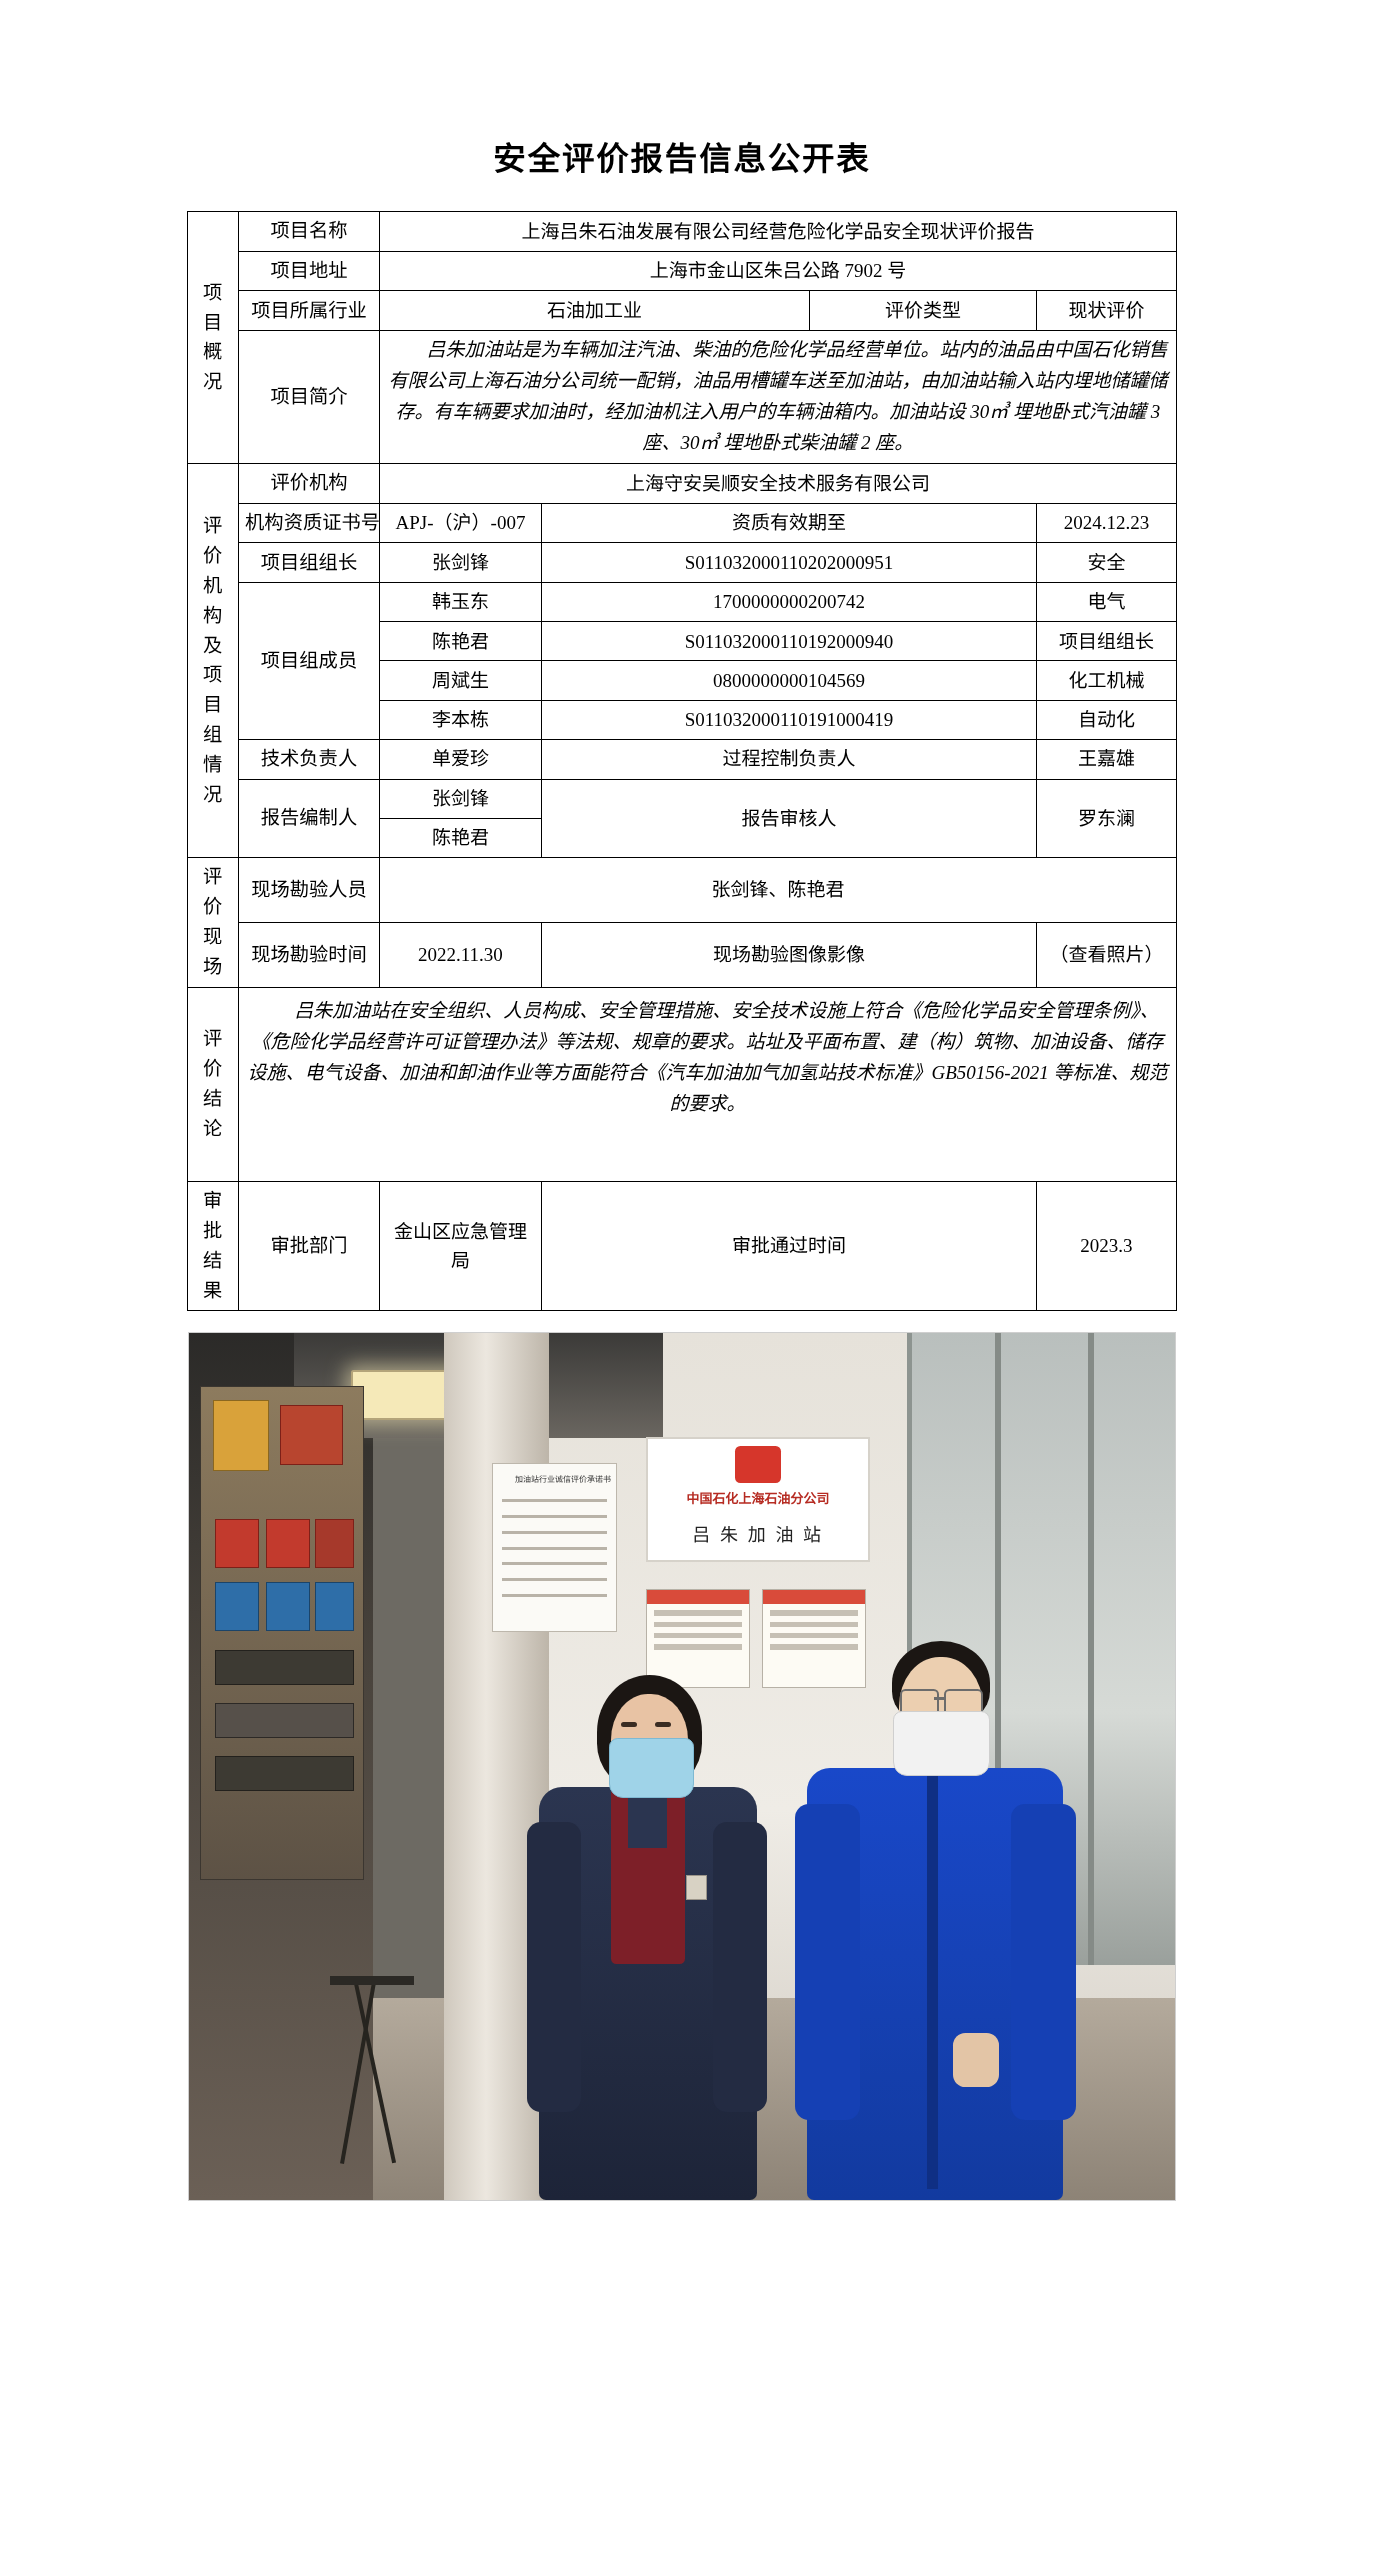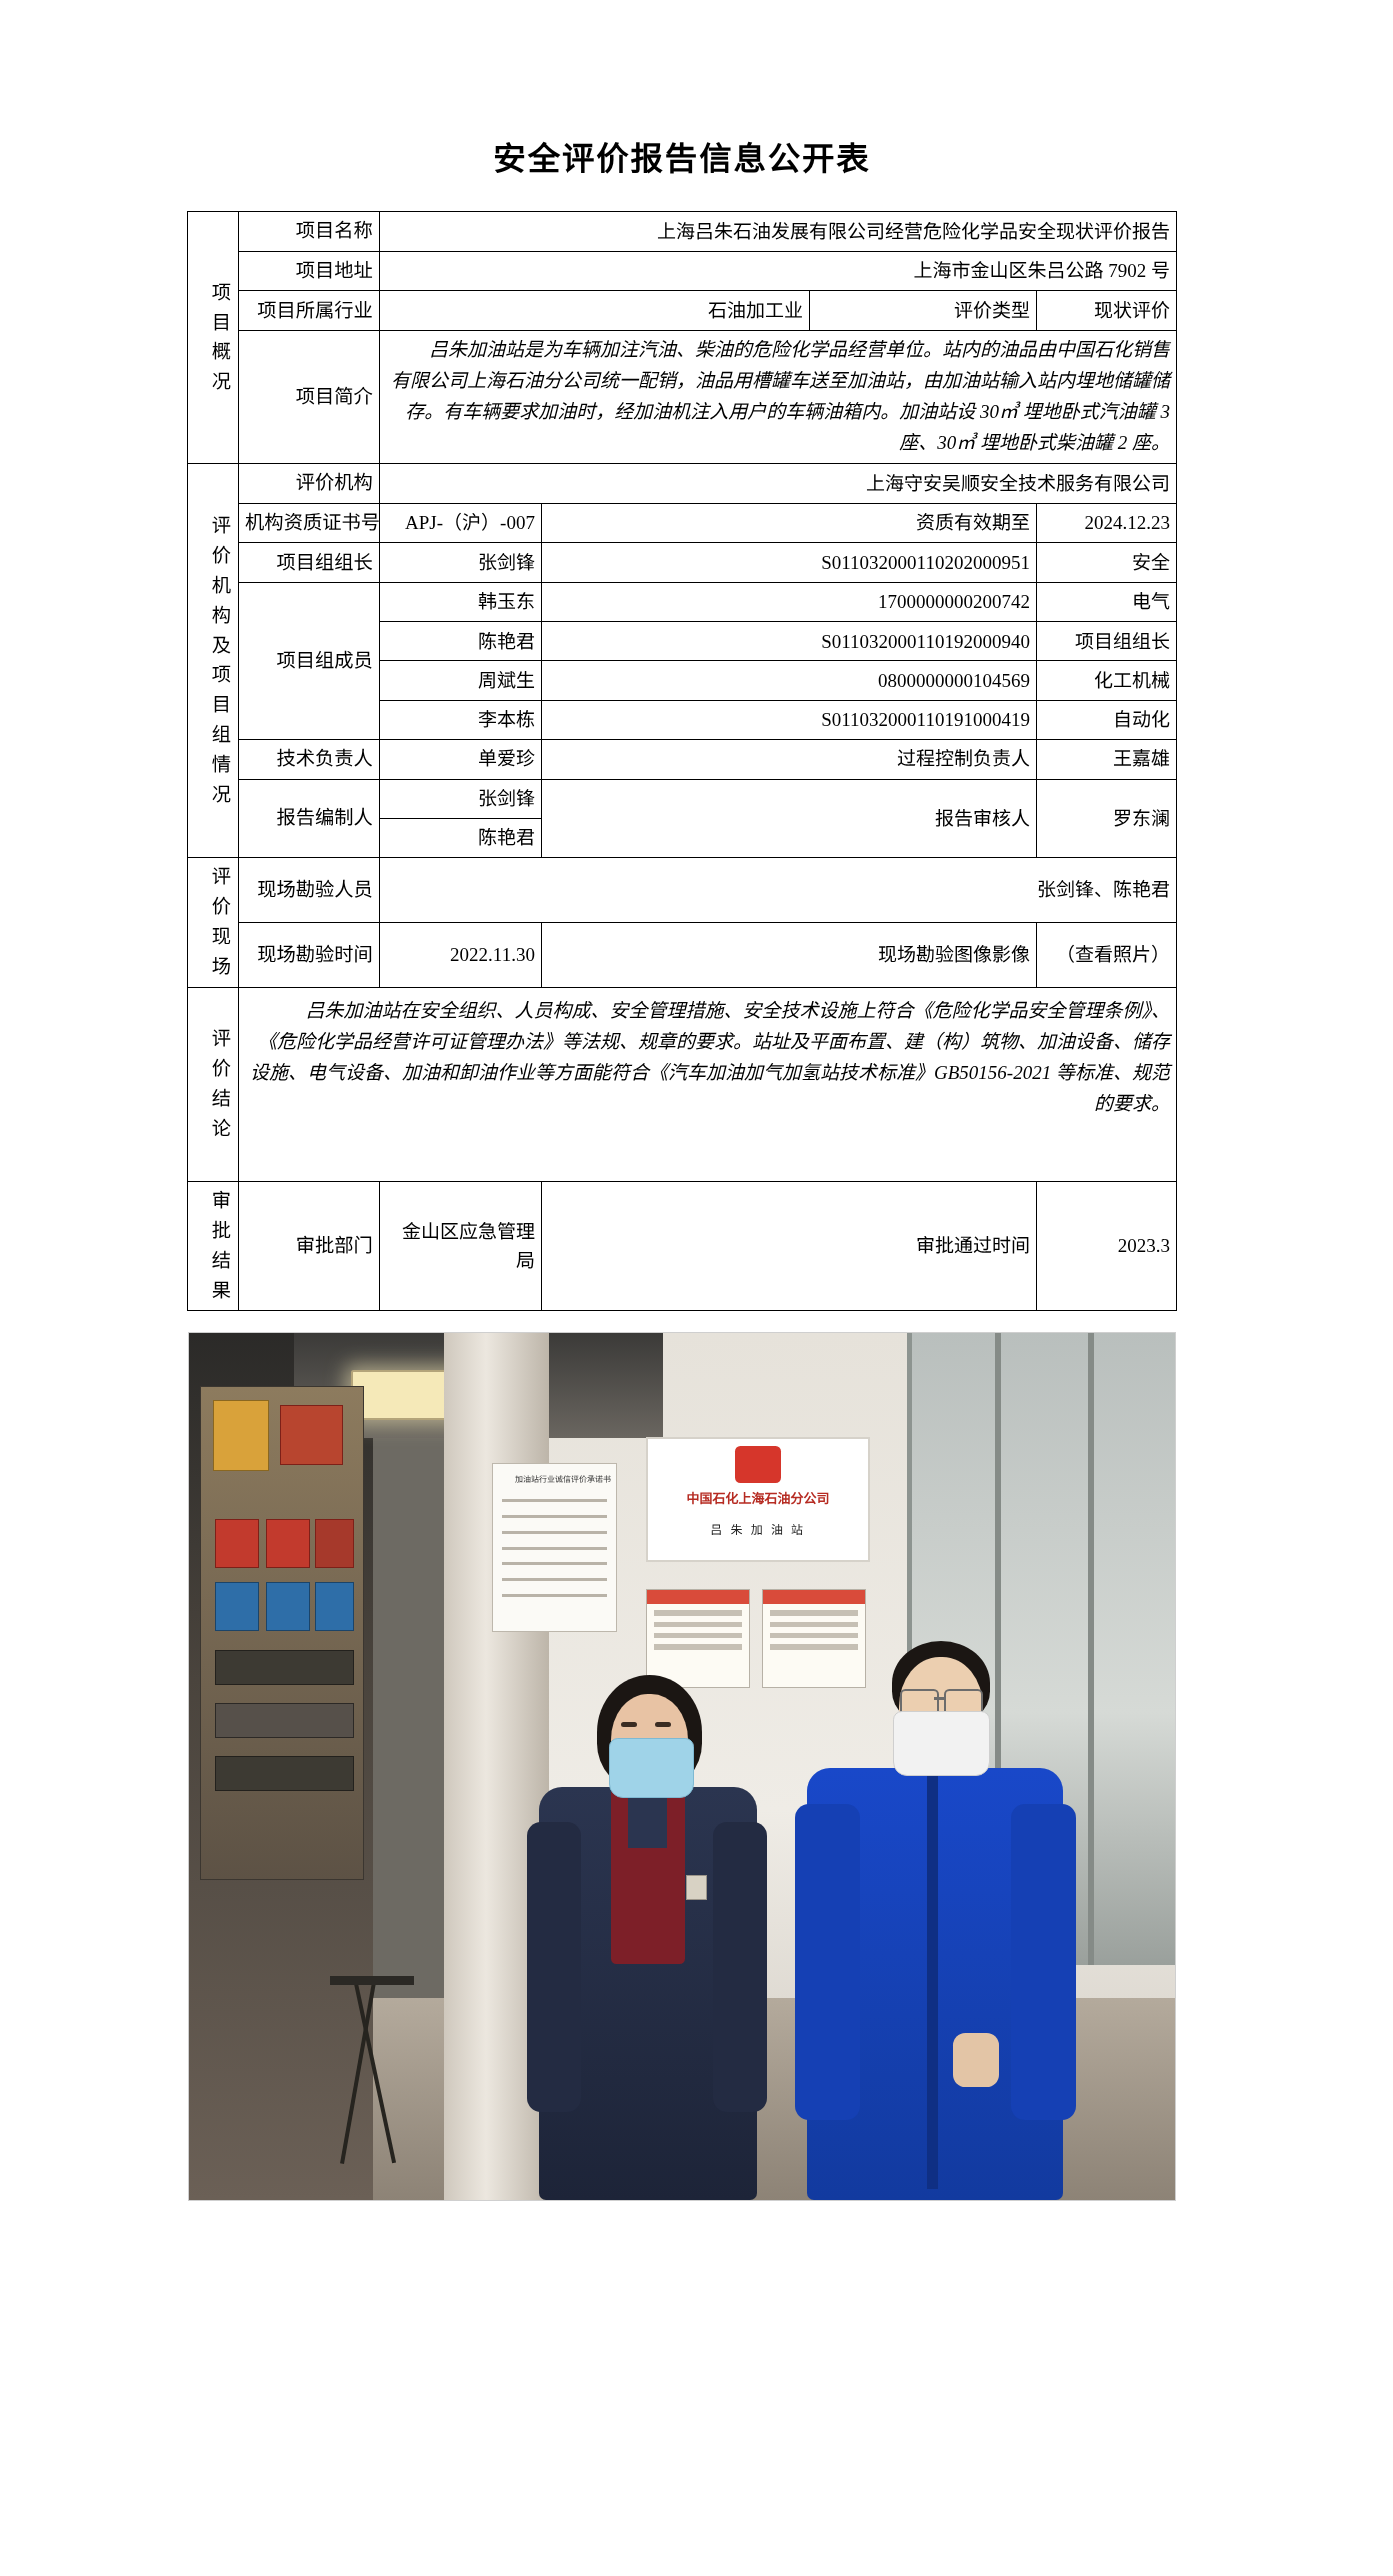--- a/index.html
+++ b/index.html
@@ -32,21 +32,21 @@
     width: 988px;
     margin: 0 auto;
     table-layout: fixed;
     font-size: 19px;
     line-height: 1.55;
   }
   table.main td {
     border: 1.4px solid #000000;
     padding: 4.4px 6.1px;
     vertical-align: middle;
-    text-align: right;
+    text-align: center;
     word-break: break-all;
   }
   td.label-v {
     font-size: 19.3px;
     letter-spacing: 0.9px;
   }
   td.row-label {
     font-size: 19.3px;
     white-space: nowrap;
   }
@@ -123,21 +123,21 @@
   .ph-sign .sino {
     position: absolute; left: 50%; top: 7px; transform: translateX(-50%);
     width: 46px; height: 37px; background: #d6362b; border-radius: 5.3px;
   }
   .ph-sign .l1 {
     position: absolute; left: 0; right: 0; top: 49px; text-align: center;
     font-size: 13px; color: #b62b22; font-weight: bold;
   }
   .ph-sign .l2 {
     position: absolute; left: 0; right: 0; top: 81px; text-align: center;
-    font-size: 12px; color: #222; letter-spacing: 2.6px;
+    font-size: 18px; color: #222; letter-spacing: 2.6px;
   }
   .ph-notice {
     position: absolute; left: 303px; top: 130px; width: 123px; height: 167px;
     background: #fbfaf6; border: 1.8px solid #bdb7ac;
   }
   .ph-notice .ln {
     position: absolute; left: 8.8px; right: 8.8px; height: 2.6px; background: #b9b3a8;
   }
   .ph-poster {
     position: absolute; top: 256px; width: 102px; height: 97px;

